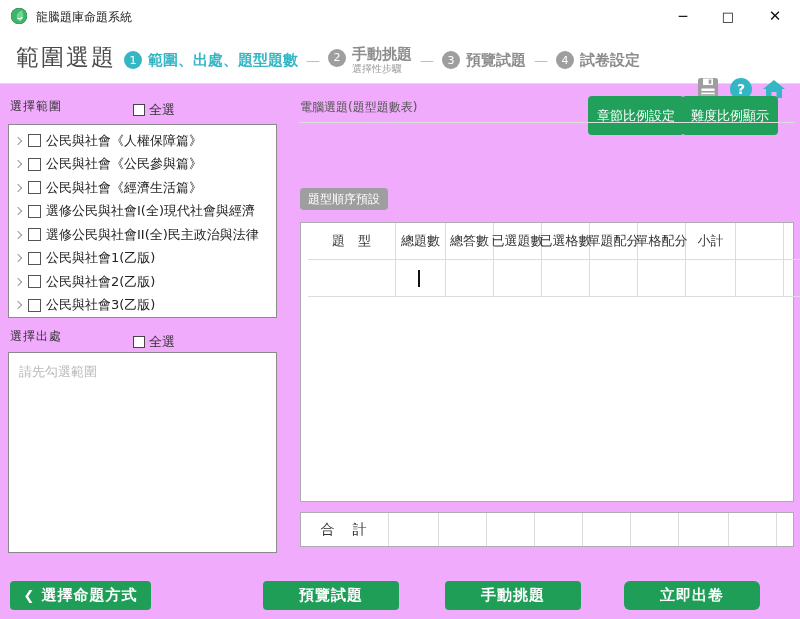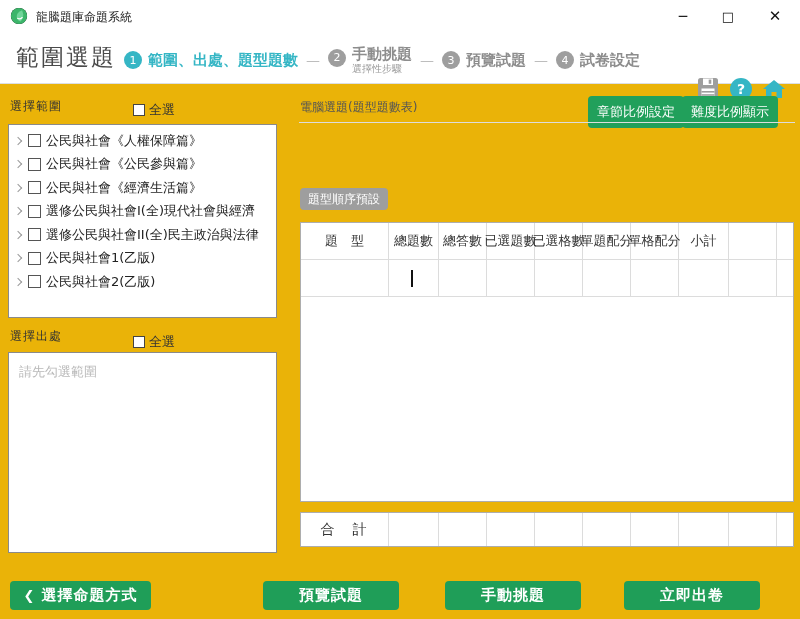--- a/index.html
+++ b/index.html
@@ -1,19 +1,19 @@
 <!DOCTYPE html>
 <html><head>
 <meta charset="utf-8">
 <style>
   * { margin:0; padding:0; box-sizing:border-box; }
   html,body { background:#f2f2f2; }
   body { font-family:"DejaVu Sans","Liberation Sans",sans-serif; }
   .app {
-    position:relative; width:800px; height:619px; background:#eab308;
+    position:relative; width:800px; height:619px; background:#f0abfc;
     overflow:hidden; color:#333;
   }
 
   
   .titlebar { position:absolute; left:0; top:0; width:800px; height:32px; background:#fff; }
   .logo { position:absolute; left:10px; top:7px; width:18px; height:18px; }
   .app-title { position:absolute; left:36px; top:9px; font-size:12px; color:#222; }
   .winbtn { position:absolute; top:0; width:34px; height:32px; display:flex; align-items:center; justify-content:center; font-size:14px; color:#111; cursor:default; }
   .winbtn.min { left:666px; }
   .winbtn.max { left:711px; font-size:13px; }
@@ -50,31 +50,31 @@
   .tree-item { display:flex; align-items:center; height:23.5px; padding-left:6px; cursor:pointer; }
   .chev { width:6px; height:6px; border-right:1.6px solid #999; border-bottom:1.6px solid #999;
           transform:rotate(-45deg); margin-right:7px; flex:0 0 6px; }
   .tree-cb { width:13px; height:13px; border:1px solid #555; background:#fff; margin-right:5px; flex:0 0 13px; }
   .tree-label { font-size:13px; color:#222; white-space:nowrap; }
   .placeholder { padding:10px 10px; font-size:13px; color:#b9b9b9; }
 
   
   .main-title { position:absolute; left:300px; top:99px; font-size:12px; color:#555; }
   .btn-green-sm {
-    position:absolute; top:96px; height:32px; padding:0 9px; background:#21a05b; color:#fff;
+    position:absolute; top:96px; height:39px; padding:0 9px; background:#21a05b; color:#fff;
     font-size:13px; border:none; border-radius:4px; display:flex; align-items:center; cursor:pointer;
   }
   .btn-chapter { left:588px; }
   .btn-difficulty { left:682px; }
   .main-divider { position:absolute; left:299px; top:122px; width:496px; height:1px; background:#ddd; }
   .order-badge {
     position:absolute; left:300px; top:188px; height:22px; padding:0 8px; background:#9e9e9e;
     color:#fff; font-size:12px; border-radius:4px; display:flex; align-items:center;
   }
-  .table-wrap { position:absolute; left:300px; top:222px; width:494px; height:280px; border:1px solid #adadad; background:#fff; }
+  .table-wrap { position:absolute; left:300px; top:222px; width:494px; height:280px; border:1px solid #adadad; background:#fff;padding-left:7px; }
   .grid-row { display:grid; grid-template-columns:88px 50px 48px 48px 48px 48px 48px 50px 48px 16px; }
   .grid-row .cell {
     height:37px; border-right:1px solid #dcdcdc; border-bottom:1px solid #dcdcdc;
     display:flex; align-items:center; justify-content:center; font-size:13px; color:#333;
     white-space:nowrap; overflow:visible;
   }
   .grid-row .cell:last-child { border-right:none; }
   .cell.input-cell { justify-content:flex-start; padding-left:22px; }
   .caret { width:1.5px; height:17px; background:#111; }
   .totalbar { position:absolute; left:300px; top:512px; width:494px; height:35px; border:1px solid #adadad; background:#fff; }
@@ -83,21 +83,21 @@
   
   .footer-btn {
     position:absolute; top:581px; height:29px; background:#1f9e58; color:#fff; border:none;
     border-radius:4px; font-size:15px; font-weight:600; display:flex; align-items:center;
     justify-content:center; cursor:pointer; letter-spacing:1px; font-family:inherit;
   }
   .btn-back { left:10px; width:141px; gap:6px; }
   .btn-back .back-chev { font-size:13px; font-weight:bold; }
   .btn-preview { left:263px; width:136px; }
   .btn-manual { left:445px; width:136px; }
-  .btn-generate { left:624px; width:136px; }
+  .btn-generate { left:624px; width:136px;border-radius:6px; }
 </style>
 </head>
 <body>
 
 <div class="app">
 
   <div class="titlebar">
     <span class="logo">
       <svg width="18" height="18" viewBox="0 0 20 20">
         <circle cx="10" cy="10" r="9" fill="#3cb express56a"></circle>
@@ -190,20 +190,25 @@
     <div class="tree-item">
       <span class="chev"></span>
       <span class="tree-cb"></span>
       <span class="tree-label">公民與社會1(乙版)</span>
     </div>
     <div class="tree-item">
       <span class="chev"></span>
       <span class="tree-cb"></span>
       <span class="tree-label">公民與社會2(乙版)</span>
     </div>
+    <div class="tree-item">
+      <span class="chev"></span>
+      <span class="tree-cb"></span>
+      <span class="tree-label">公民與社會3(乙版)</span>
+    </div>
   </div>
 
   <div class="panel-label" style="left:10px; top:328px;">選擇出處</div>
   <div class="select-all" style="left:133px; top:333px;">
     <span class="cb"></span>
     <span>全選</span>
   </div>
   <div class="listbox sourcebox">
     <div class="placeholder">請先勾選範圍</div>
   </div>

